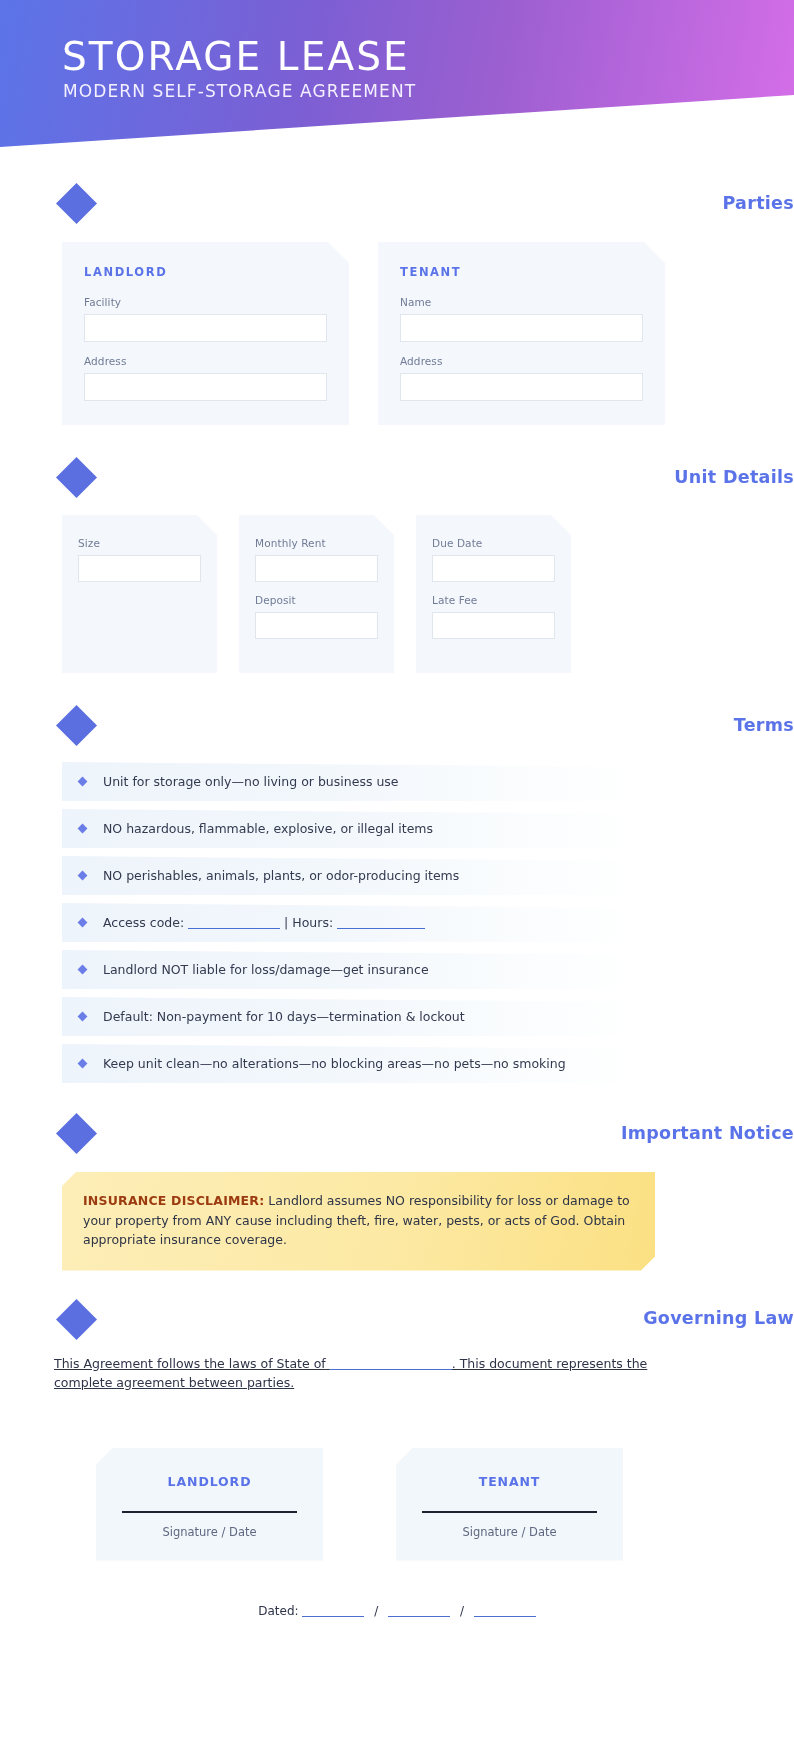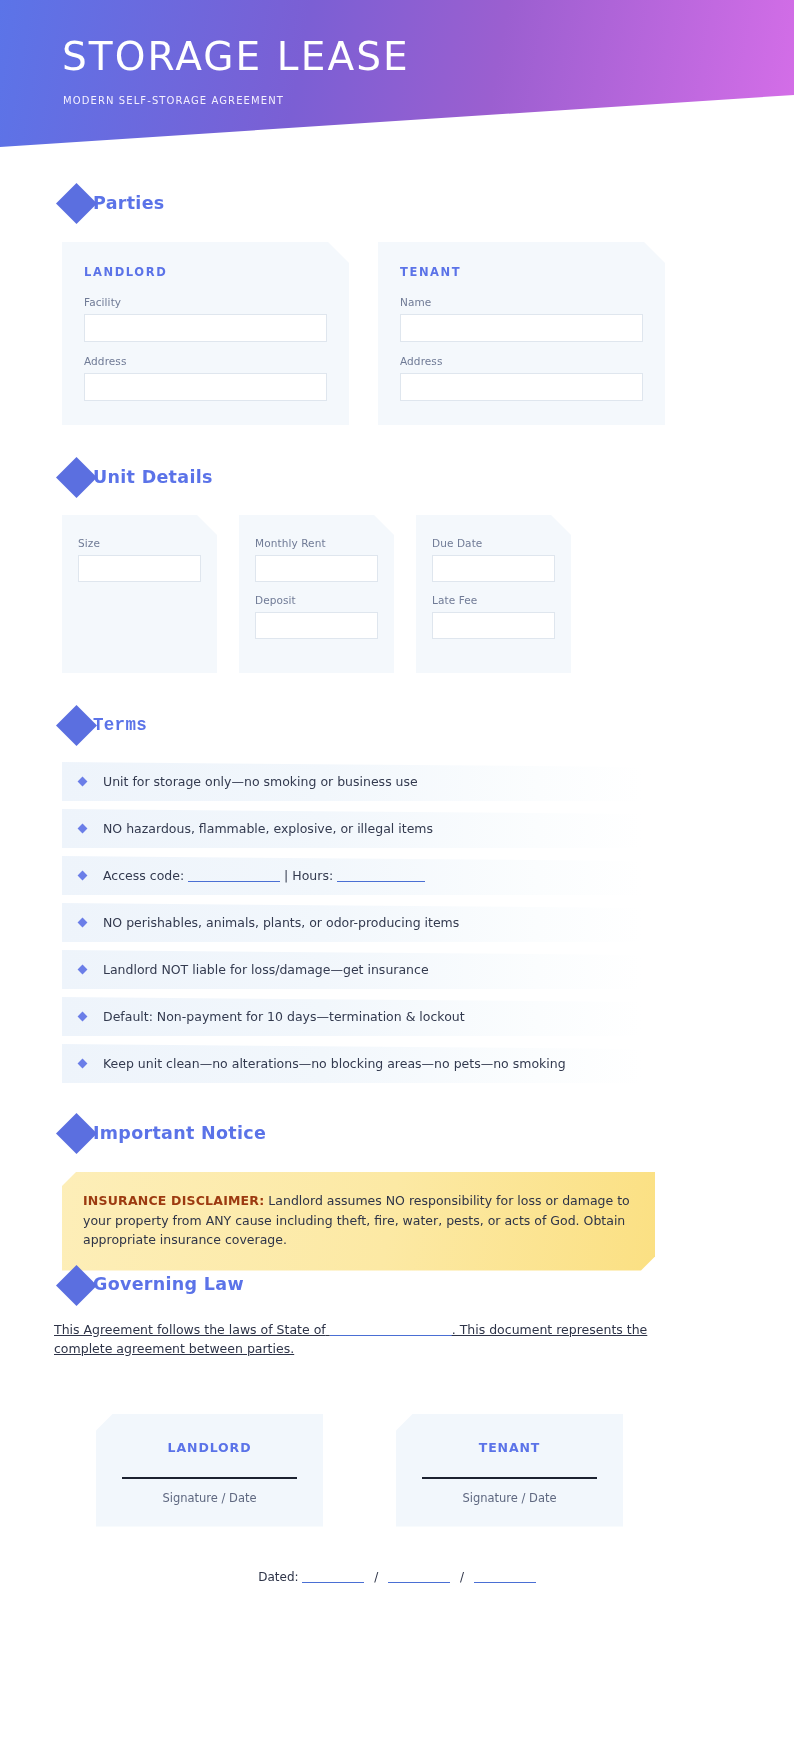--- a/index.html
+++ b/index.html
@@ -37,39 +37,40 @@
     line-height: 48px;
     font-weight: normal;
     letter-spacing: 2.1px;
     color: #ffffff;
     font-family: "DejaVu Sans", "Liberation Sans", sans-serif;
   }
 
   .header-subtitle {
     position: absolute;
     left: 63px;
-    top: 95px;
-    font-size: 10px;
+    top: 81px;
+    font-size: 17px;
     letter-spacing: 1.1px;
     color: #f4f0ff;
     font-weight: normal;
   }
 
   
   .page {
     position: relative;
     padding: 0 0 0 0;
   }
 
   
   .section-head {
     display: flex;
     align-items: center;
     gap: 2px;
     margin-left: 62px;
+    justify-content: space-between;
   }
 
   .diamond {
     width: 29px;
     height: 29px;
     background: #5b6fe0;
     transform: rotate(45deg);
     flex: 0 0 auto;
   }
 
@@ -361,61 +362,61 @@
         <div class="field-box"></div>
       </div>
       <div class="field-group">
         <div class="field-label">Late Fee</div>
         <div class="field-box"></div>
       </div>
     </div>
 
   </div>
 
-  <div style="margin-top:38px;font-family:Liberation Mono, monospace;">
+  <div style="margin-top:38px;">
     <div class="section-head">
       <div class="diamond"></div>
       <div class="section-title">Terms</div>
     </div>
   </div>
 
   <div class="terms-list">
 
     <div class="term-row">
       <div class="term-bg"></div>
       <div class="term-bullet"></div>
-      <div class="term-text">Unit for storage only—no smoking or business use</div>
+      <div class="term-text">Unit for storage only—no living or business use</div>
     </div>
 
     <div class="term-row">
       <div class="term-bg"></div>
       <div class="term-bullet"></div>
       <div class="term-text">NO hazardous, flammable, explosive, or illegal items</div>
+    </div>
+
+    <div class="term-row">
+      <div class="term-bg"></div>
+      <div class="term-bullet"></div>
+      <div class="term-text">NO perishables, animals, plants, or odor-producing items</div>
     </div>
 
     <div class="term-row">
       <div class="term-bg"></div>
       <div class="term-bullet"></div>
       <div class="term-text">
         <span>Access code:</span>
         <span class="blank-line"></span>
         <span>| Hours:</span>
         <span class="blank-line short"></span>
       </div>
     </div>
 
     <div class="term-row">
       <div class="term-bg"></div>
       <div class="term-bullet"></div>
-      <div class="term-text">NO perishables, animals, plants, or odor-producing items</div>
-    </div>
-
-    <div class="term-row">
-      <div class="term-bg"></div>
-      <div class="term-bullet"></div>
       <div class="term-text">Landlord NOT liable for loss/damage—get insurance</div>
     </div>
 
     <div class="term-row">
       <div class="term-bg"></div>
       <div class="term-bullet"></div>
       <div class="term-text">Default: Non-payment for 10 days—termination &amp; lockout</div>
     </div>
 
     <div class="term-row">
@@ -430,21 +431,21 @@
     <div class="section-head">
       <div class="diamond"></div>
       <div class="section-title">Important Notice</div>
     </div>
   </div>
 
   <div class="notice-box">
     <div class="notice-text"><span class="notice-label">INSURANCE DISCLAIMER:</span><span> Landlord assumes NO responsibility for loss or damage to your property from ANY cause including theft, fire, water, pests, or acts of God. Obtain appropriate insurance coverage.</span></div>
   </div>
 
-  <div style="">
+  <div style="margin-top:34px;">
     <div class="section-head">
       <div class="diamond"></div>
       <div class="section-title">Governing Law</div>
     </div>
   </div>
 
   <div class="gov-text"><span>This Agreement follows the laws of State of</span> <span class="blank-line"></span><span>. This document represents the complete agreement between parties.</span></div>
 
   <div class="sig-row">
 

